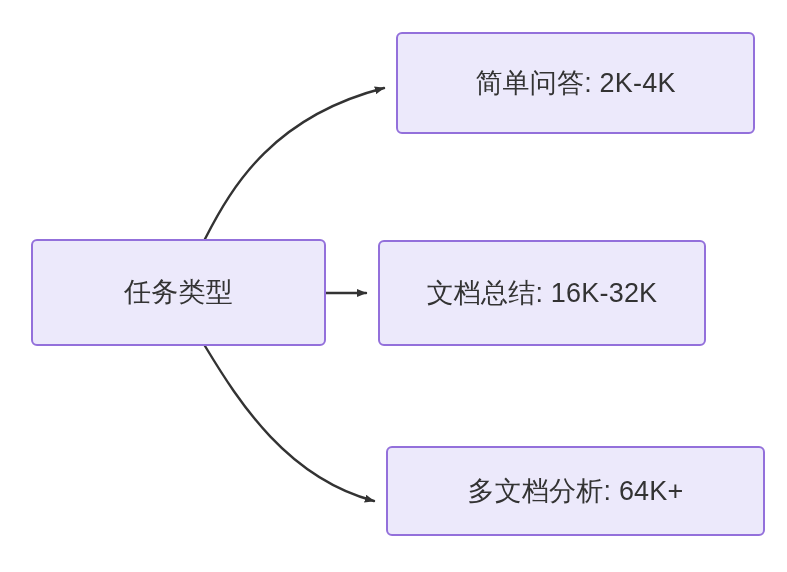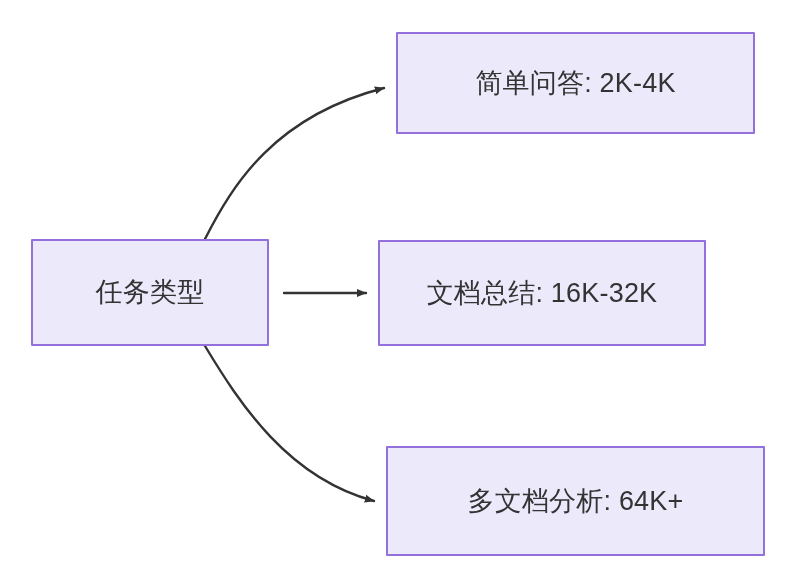--- a/index.html
+++ b/index.html
@@ -23,36 +23,36 @@
     top: 0;
     width: 787px;
     height: 572px;
     pointer-events: none;
   }
   .node {
     position: absolute;
     box-sizing: border-box;
     background: #ece9fb;
     border: 2px solid #9370db;
-    border-radius: 1px;
+    border-radius: 6px;
     display: flex;
     align-items: center;
     justify-content: center;
   }
   .node-label {
     color: #333333;
     font-size: 27px;
     line-height: 1.2;
     letter-spacing: 0.2px;
     white-space: nowrap;
   }
-  #node-source  { left: 31px;  top: 239px; width: 238px; height: 107px; }
+  #node-source  { left: 31px;  top: 239px; width: 295px; height: 107px; }
   #node-task-1  { left: 396px; top: 32px;  width: 359px; height: 102px; }
   #node-task-2  { left: 378px; top: 240px; width: 328px; height: 106px; }
-  #node-task-3  { left: 386px; top: 446px; width: 379px; height: 110px; }
+  #node-task-3  { left: 386px; top: 446px; width: 379px; height: 90px; }
 </style>
 </head>
 <body>
 
 <div id="diagram-canvas">
 
   <svg id="edge-layer" viewBox="0 0 787 572" width="787" height="572" xmlns="http://www.w3.org/2000/svg">
     <defs>
       <marker id="arrowhead" markerWidth="10" markerHeight="8" refX="9.2" refY="4" orient="auto" markerUnits="userSpaceOnUse">
         <path d="M 0 0 L 10 4 L 0 8 z" fill="#333333"></path>

